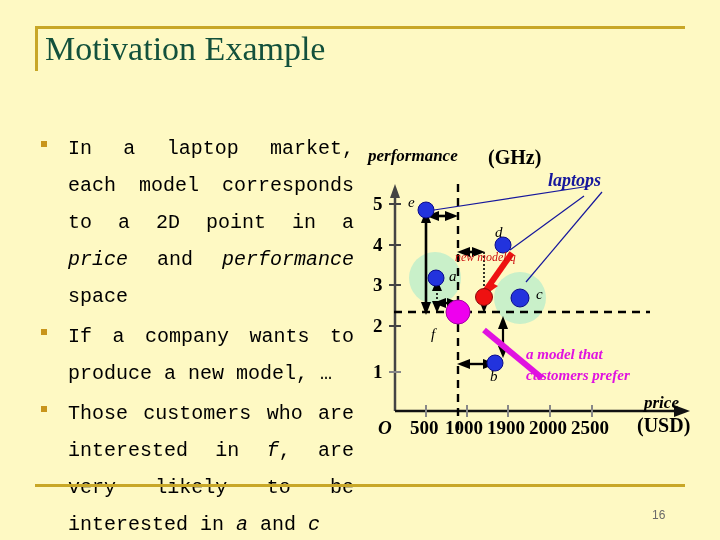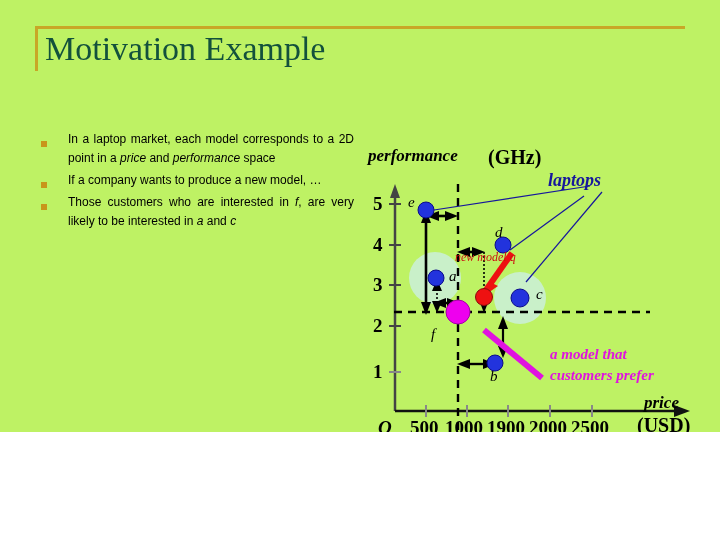--- a/index.html
+++ b/index.html
@@ -3,22 +3,22 @@
 <meta charset="utf-8">
 <style>
   html, body {
     margin: 0;
     padding: 0;
     background: #ffffff;
   }
   #slide {
     position: relative;
     width: 720px;
-    height: 432px;
-    background: #bef264;
+    height: 540px;
+    background: #fef9c3;
     overflow: hidden;
     font-family: "Liberation Serif", "DejaVu Serif", serif;
   }
 
   
   #title-rule-top {
     position: absolute;
     left: 35px;
     top: 26px;
     width: 650px;
@@ -59,23 +59,23 @@
   }
   .bullet-marker {
     position: absolute;
     left: 5px;
     top: 11px;
     width: 6px;
     height: 6px;
     background: #c8951b;
   }
   .bullet-text {
-    font-family: Liberation Sans, sans-serif;
-    font-size: 12px;
-    line-height: 19px;
+    font-family: Liberation Mono, monospace;
+    font-size: 20px;
+    line-height: 37px;
     color: #000000;
     text-align: justify;
     text-justify: inter-word;
   }
   .bullet-text i { font-style: italic; }
 
   
   #figure {
     position: absolute;
     left: 360px;
@@ -122,21 +122,20 @@
     font-weight: normal;
     font-style: italic;
     color: #cc1111;
   }
   .anno-prefer {
     font-size: 15px;
     font-weight: bold;
     font-style: italic;
     color: #e012e0;
     line-height: 21px;
-    margin-left: 24px;
   }
 
   
   #footer-rule {
     position: absolute;
     left: 35px;
     top: 484px;
     width: 650px;
     height: 3px;
     background: #c8a727;

